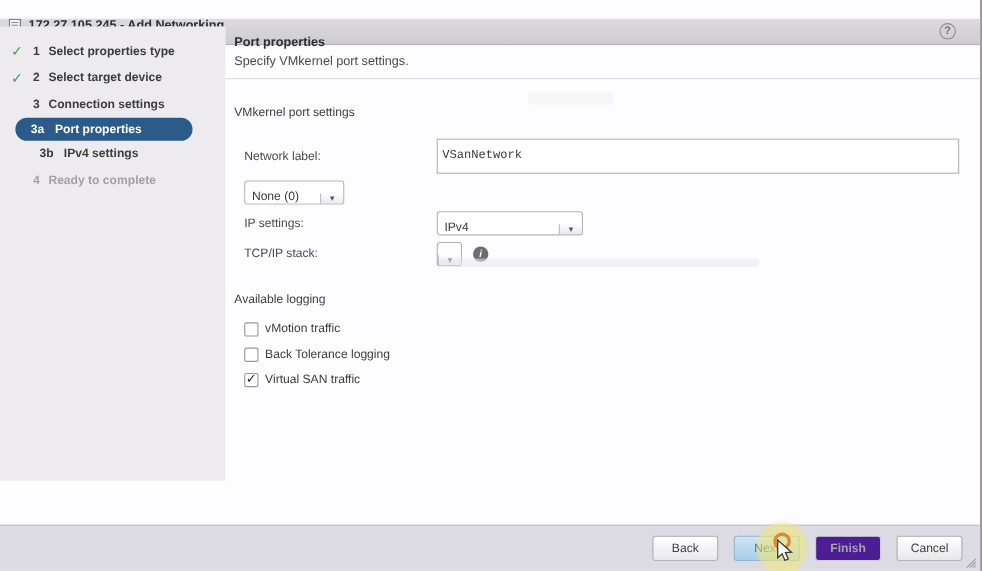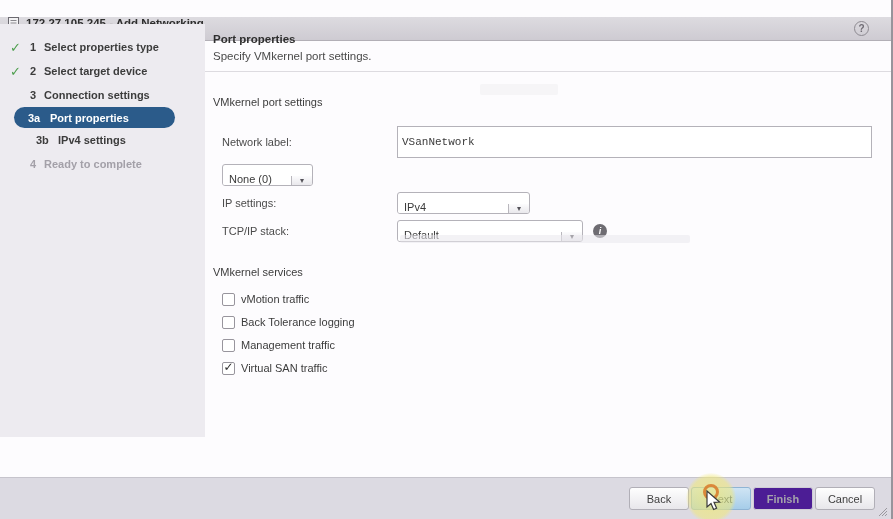--- a/index.html
+++ b/index.html
@@ -124,21 +124,21 @@
   
   .artifact { position: absolute; background: #e9e7ec; opacity: .55; border-radius: 2px; }
   .artifact.a1 { left: 275px; top: 60px; width: 78px; height: 11px; opacity: .35; }
   .artifact.a2 { left: 195px; top: 211px; width: 290px; height: 8px; }
 
   
   .footer {
     position: absolute; left: 0; right: 0; bottom: 0; height: 42px;
     background: #dcdae2; border-top: 1px solid #c6c4cc;
     display: flex; align-items: center; justify-content: flex-end;
-    gap: 2px; padding-right: 16px; margin-top: 30px;
+    gap: 14px; padding-right: 16px; margin-top: 30px;
   }
   .btn {
     min-width: 60px; height: 23px;
     border: 1px solid #b1afb7; border-radius: 3px;
     background: linear-gradient(#fefefe, #e8e7eb);
     font-family: inherit; font-size: 11px; color: #3e3e3e;
     cursor: pointer; padding: 0 10px;
   }
   .btn.primary {
     background: linear-gradient(#cfe4f4, #a6cde9);
@@ -241,51 +241,44 @@
         <div class="form-row">
           <span class="form-label">IP settings:</span>
           <span class="combo w-ip">
             <span class="combo-value">IPv4</span>
             <span class="combo-btn">▾</span>
           </span>
         </div>
         <div class="form-row">
           <span class="form-label">TCP/IP stack:</span>
           <span class="combo w-stack">
-            <span class="combo-value">Default</span>
             <span class="combo-btn">▾</span>
           </span>
           <span class="info-icon">i</span>
         </div>
       </div>
 
-      <div class="section-title">VMkernel services</div>
+      <div class="section-title">Available logging</div>
 
       <div class="services-area">
         <div class="services-row">
           <div class="service-list">
             <div class="service-item">
               <span class="checkbox">
                   <span class="mark">✓</span>
                 </span>
               <span class="service-label">vMotion traffic</span>
             </div>
             <div class="service-item">
               <span class="checkbox">
                   <span class="mark">✓</span>
                 </span>
               <span class="service-label">Back Tolerance logging</span>
             </div>
             <div class="service-item">
-              <span class="checkbox">
-                  <span class="mark">✓</span>
-                </span>
-              <span class="service-label">Management traffic</span>
-            </div>
-            <div class="service-item">
               <span class="checkbox checked">
                   <span class="mark">✓</span>
                 </span>
               <span class="service-label">Virtual SAN traffic</span>
             </div>
           </div>
         </div>
       </div>
     </div>
   </div>

